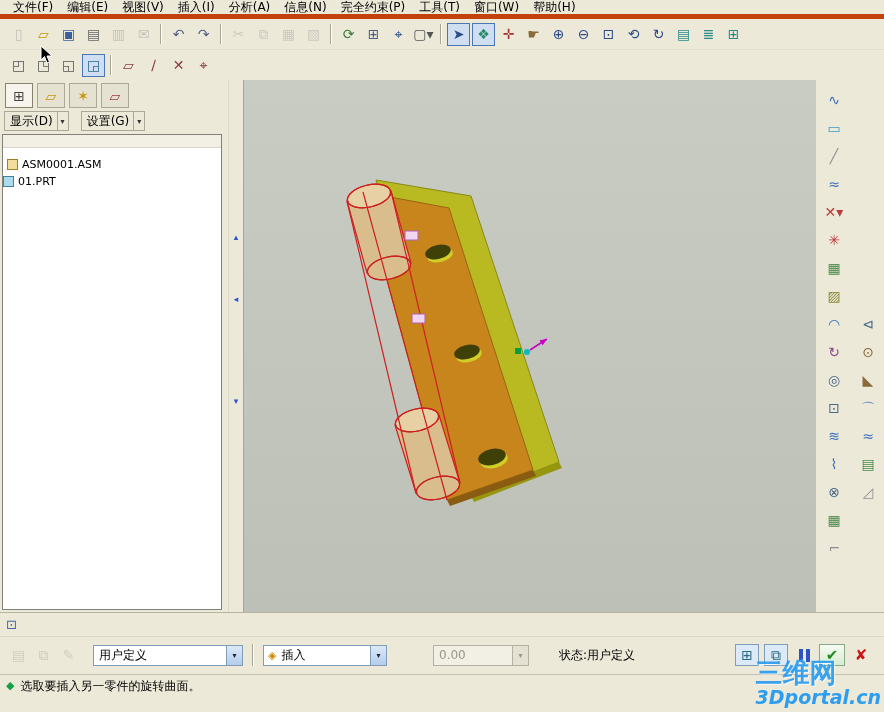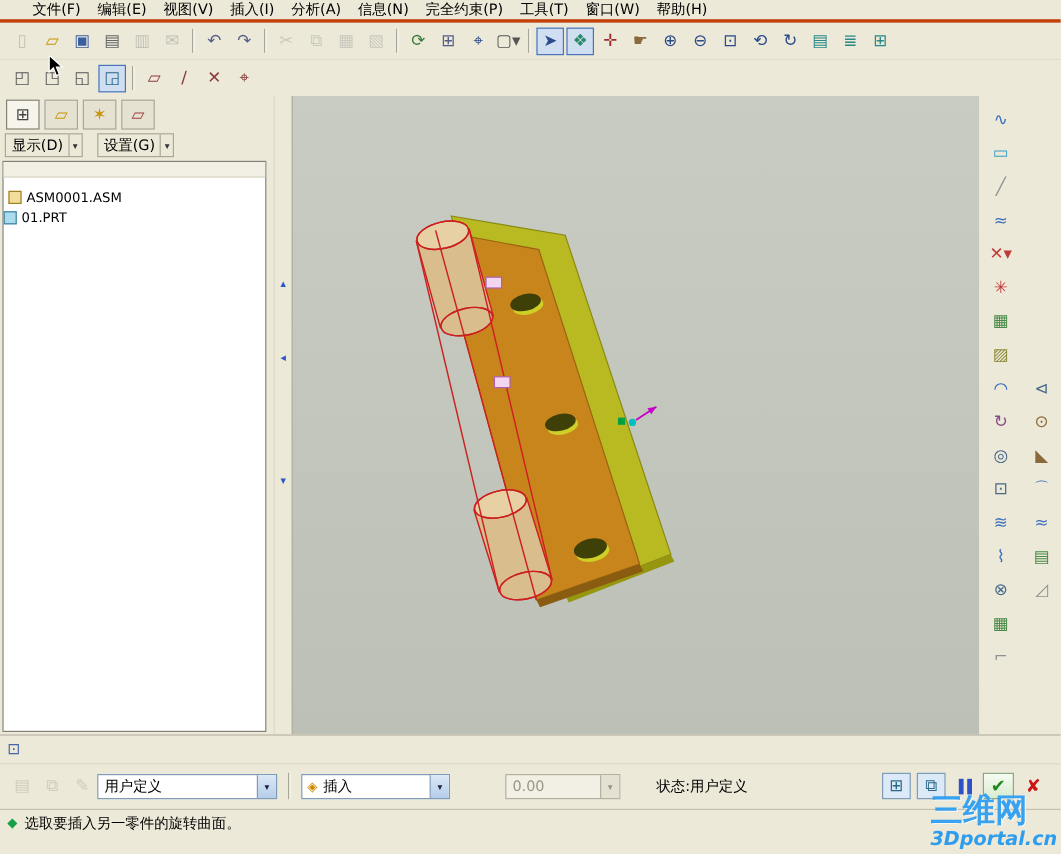--- a/index.html
+++ b/index.html
@@ -1,21 +1,21 @@
 <!DOCTYPE html>
 <html><head>
 <meta charset="utf-8">
 <style>
   *{margin:0;padding:0;box-sizing:border-box;}
   html,body{width:884px;height:712px;}
   body{font-family:"DejaVu Sans","Liberation Sans",sans-serif;background:#ece9d8;position:relative;overflow:hidden;font-size:12px;color:#000;}
   .app{position:absolute;inset:0;}
 
   
-  .menubar{position:absolute;left:0;top:0;width:100%;height:19px;display:flex;align-items:center;padding-left:20px;background:#ece9d8;border-bottom:3px solid #c2410c;}
+  .menubar{position:absolute;left:0;top:0;width:100%;height:19px;display:flex;align-items:center;padding-left:6px;background:#ece9d8;border-bottom:5px solid #c2410c;}
   .menu-item{padding:2px 7px;font-size:12px;cursor:default;white-space:nowrap;}
 
   
   .toolbar{position:absolute;display:flex;align-items:center;padding-left:6px;background:#ece9d8;}
   .tb1{top:19px;height:31px;width:100%;border-bottom:1px solid #e2decf;}
   .tb2{top:50px;height:30px;width:100%;}
   .tbtn{width:23px;height:23px;margin:1px;display:inline-flex;align-items:center;justify-content:center;font-size:14px;border:1px solid transparent;cursor:default;line-height:1;}
   .tbtn.disabled{opacity:.4;}
   .tbtn.active{background:#cfdef0;border:1px solid #4a76b8;}
   .tbtn.sep{width:0;min-width:0;border:none;border-left:1px solid #a8a498;border-right:1px solid #fff;height:20px;margin:0 4px;padding:0;}
@@ -62,21 +62,21 @@
   .dtab{padding:2px 11px;font-size:12px;cursor:default;white-space:nowrap;}
   .dtab.disabled{color:#a8a49a;}
   .dash-controls{display:flex;align-items:center;height:36px;padding:0 6px;}
   .dgrp{display:flex;}
   .combo{display:flex;align-items:center;height:21px;background:#fff;border:1px solid #7f9db9;font-size:12px;}
   .combo .cico{margin-left:4px;color:#cc8800;font-size:11px;}
   .combo .val{flex:1;padding:0 5px;white-space:nowrap;overflow:hidden;}
   .combo .dd{width:16px;align-self:stretch;background:linear-gradient(#dce8f6,#b4cdea);border-left:1px solid #7f9db9;display:flex;align-items:center;justify-content:center;font-size:8px;color:#224;}
   .combo.disabled{background:#f2efe4;color:#9a968a;border-color:#b4b0a2;}
   .combo.disabled .dd{background:#e4e0d2;color:#9a968a;border-left-color:#b4b0a2;}
-  .c-preset{width:150px;}
+  .c-preset{width:150px;margin-left:12px;}
   .c-constraint{width:124px;}
   .c-offset{width:96px;margin-left:46px;}
   .vsep{width:0;height:22px;border-left:1px solid #a8a498;border-right:1px solid #fff;margin:0 9px;}
   .dstatus{margin-left:30px;font-size:12px;white-space:nowrap;}
   .dright{margin-left:auto;display:flex;align-items:center;gap:3px;padding-right:4px;}
   .dright-toggles{display:flex;gap:3px;}
   .dright .tbtn{width:24px;height:22px;}
   .tbtn.pressed{background:#dce9f6;border:1px solid #7f9db9;}
   .pause{width:24px;height:22px;display:flex;gap:3px;align-items:center;justify-content:center;}
   .pause i{width:4px;height:13px;background:#2d52c8;display:block;}
@@ -84,21 +84,21 @@
   .cancelbtn{color:#cc1616;font-size:15px;font-weight:bold;width:26px;height:22px;display:flex;align-items:center;justify-content:center;}
 
   
   .statusbar{position:absolute;left:0;top:674px;width:100%;height:38px;border-top:1px solid #c6c2b2;display:flex;align-items:flex-start;padding:4px 6px;gap:6px;background:#ece9d8;}
   .msg-ico{color:#18a048;font-size:11px;line-height:14px;}
   .msg{font-size:12px;line-height:14px;}
 
   
   .watermark{position:absolute;right:3px;bottom:5px;z-index:10;line-height:1;pointer-events:none;}
   .wm1{font-size:27px;font-weight:bold;color:rgba(30,150,240,.88);text-shadow:1px 1px 0 rgba(255,255,255,.7);}
-  .wm2{font-size:16px;font-weight:bold;font-style:italic;color:rgba(30,150,240,.92);margin-top:2px;}
+  .wm2{font-size:19px;font-weight:bold;font-style:italic;color:rgba(30,150,240,.92);margin-top:2px;}
 
   
   .cursor{position:absolute;left:40px;top:46px;z-index:30;}
 </style>
 </head>
 <body>
 
 <div class="app">
 
   <div class="menubar">

